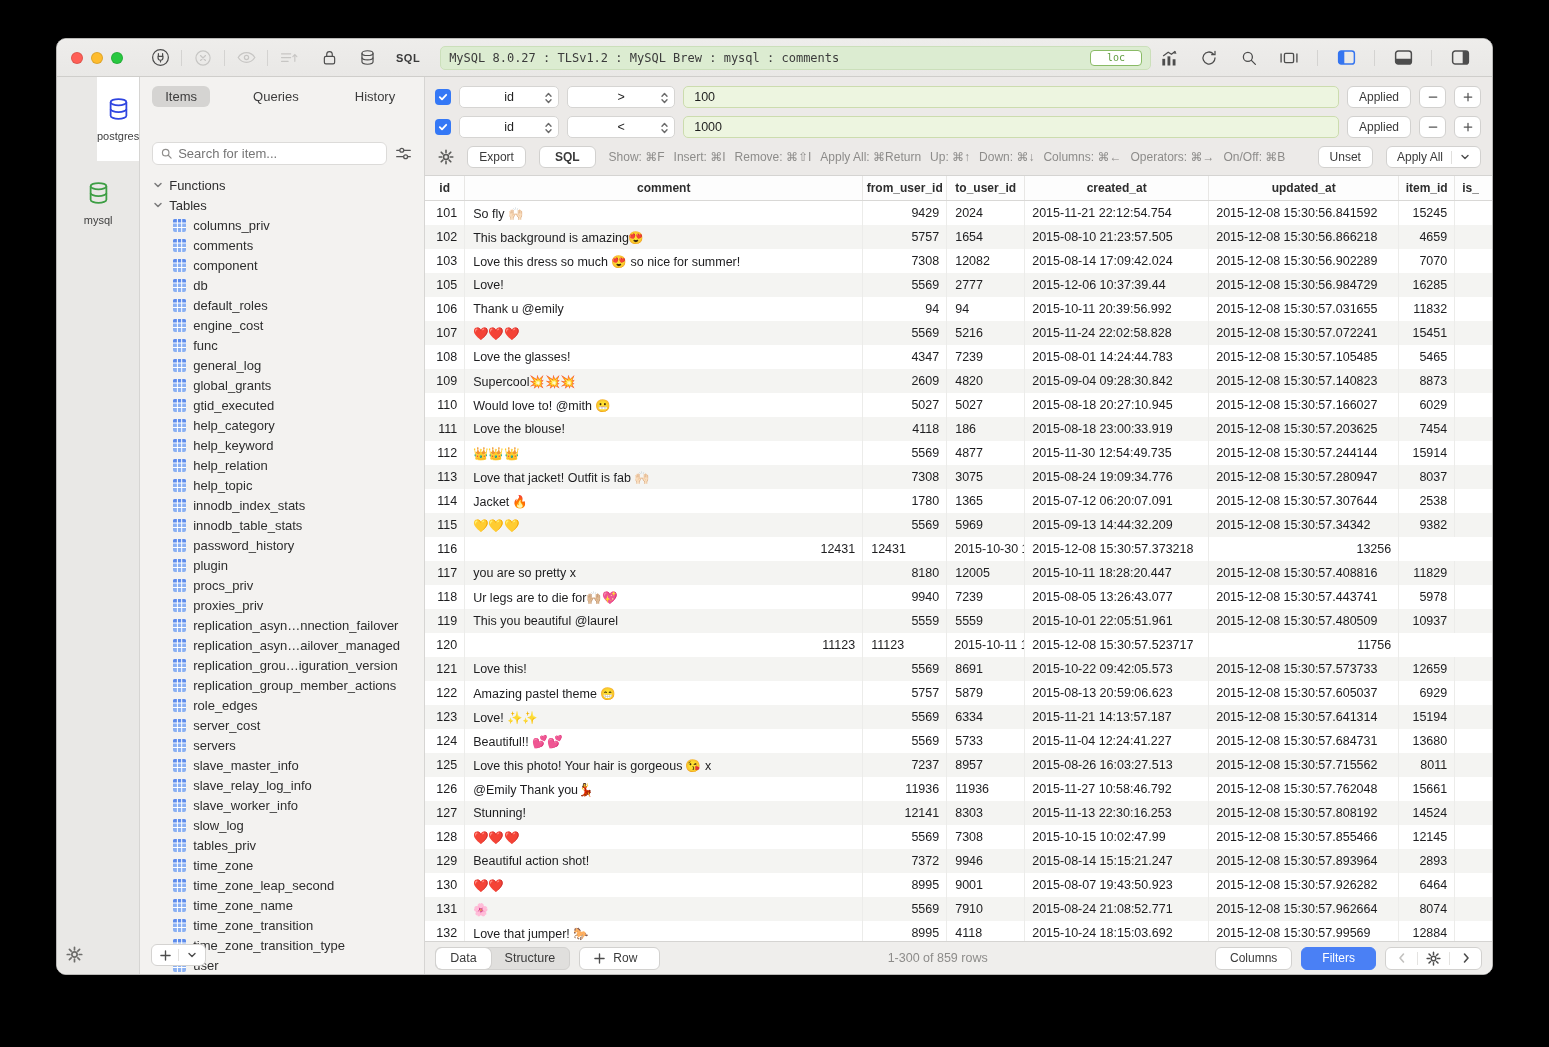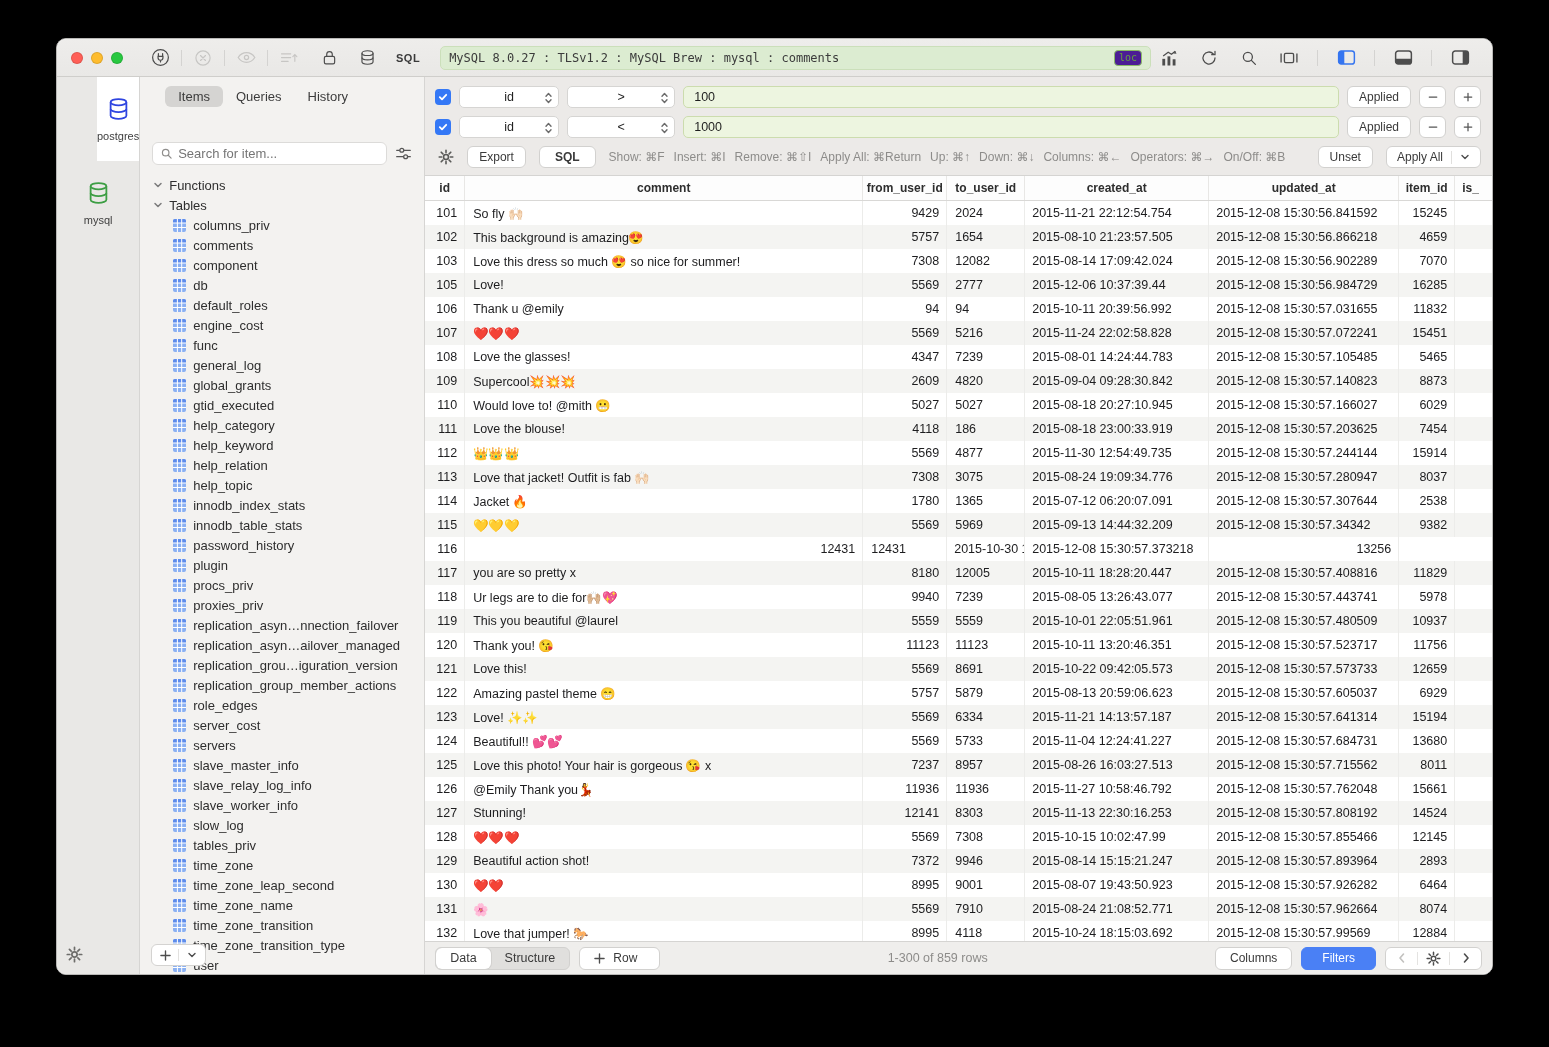--- a/index.html
+++ b/index.html
@@ -14,40 +14,40 @@
   .traffic { display:flex; gap:8px; margin-right:22px; }
   .tl { width:12px; height:12px; border-radius:50%; border:1px solid rgba(0,0,0,.12); }
   .tb-icons { display:flex; align-items:center; gap:0; }
   .tb-btn { width:30px; height:24px; display:flex; align-items:center; justify-content:center; }
   .tb-div { width:1px; height:16px; background:#d4d3d1; margin:0 6px; }
   .sql-label { font-size:11px; font-weight:bold; color:#3a3a3a; letter-spacing:.5px; padding:0 6px; }
   .title-pill { margin-left:14px; width:758px; height:24px; background:#dcecd1; border:1px solid #cbdfba;
                 border-radius:5px; display:flex; align-items:center; padding:0 8px;
                 font-family:"DejaVu Sans Mono", monospace; font-size:12px; color:#3b3b3b; }
   .title-pill .txt { flex:1; white-space:nowrap; overflow:hidden; }
-  .loc { border:1px solid #8abb66; color:#639e43; background:#4c1d95; border-radius:4px;
-         font-size:10px; padding:0 4px; line-height:14px; font-family:"DejaVu Sans Mono", monospace; }
+  .loc { border:1px solid #8abb66; color:#639e43; background:#ffffff; border-radius:4px;
+         font-size:10px; padding:0 16px; line-height:14px; font-family:"DejaVu Sans Mono", monospace; }
   .tb-right { margin-left:auto; display:flex; align-items:center; gap:4px; }
   .tb-right .tb-btn { width:36px; }
 
   
   .content { flex:1; display:flex; min-height:0; }
 
   
   .rail { flex:0 0 80px; background:#e9e8e6; border-right:1px solid #d6d5d3; display:flex;
           flex-direction:column; position:relative; }
   .conn { height:84px; display:flex; flex-direction:column; align-items:center; justify-content:center;
           gap:7px; font-size:11px; color:#3e3e3e; cursor:default; }
   .conn.selected { background:#fff;margin-left:40px; }
   .rail-gear { position:absolute; left:9px; bottom:11px; }
 
   
   .sidebar { flex:0 0 285px; background:#f3f2f0; border-right:1px solid #d6d5d3; display:flex;
              flex-direction:column; position:relative; overflow:hidden; }
-  .tabs { display:flex; align-items:center; padding:9px 16px 5px 12px;margin-left:13px; }
+  .tabs { display:flex; align-items:center; justify-content:space-between; padding:9px 16px 5px 12px; }
   .tab { font-size:13px; color:#3c3c3c; padding:3px 13px; border-radius:6px; }
   .tab.active { background:#d5d4d2; }
   .search-row { display:flex; align-items:center; gap:8px; padding:4px 12px 6px;margin-top:26px; }
   .search-box { flex:1; height:23px; background:#fff; border:1px solid #dcdbd9; border-radius:6px;
                 display:flex; align-items:center; padding:0 7px; gap:5px; }
   .search-box input { border:none; outline:none; flex:1; font-size:13px; color:#333; background:transparent;
                       font-family:"Liberation Sans", sans-serif; min-width:0; }
   .tree { flex:1; overflow:hidden; padding-top:4px; }
   .tree-section { display:flex; align-items:center; gap:6px; height:20px; padding-left:13px;
                   font-size:13px; color:#2e2e2e; }
@@ -959,21 +959,20 @@
               <div class="cell num">5559</div>
               <div class="cell">5559</div>
               <div class="cell ts">2015-10-01 22:05:51.961</div>
               <div class="cell ts">2015-12-08 15:30:57.480509</div>
               <div class="cell num">10937</div>
               <div class="cell" style="border-right:none"></div>
             </div>
 
             <div class="trow">
               <div class="cell num">120</div>
-              <div class="cell">Thank you! 😘</div>
               <div class="cell num">11123</div>
               <div class="cell">11123</div>
               <div class="cell ts">2015-10-11 13:20:46.351</div>
               <div class="cell ts">2015-12-08 15:30:57.523717</div>
               <div class="cell num">11756</div>
               <div class="cell" style="border-right:none"></div>
             </div>
 
             <div class="trow">
               <div class="cell num">121</div>

